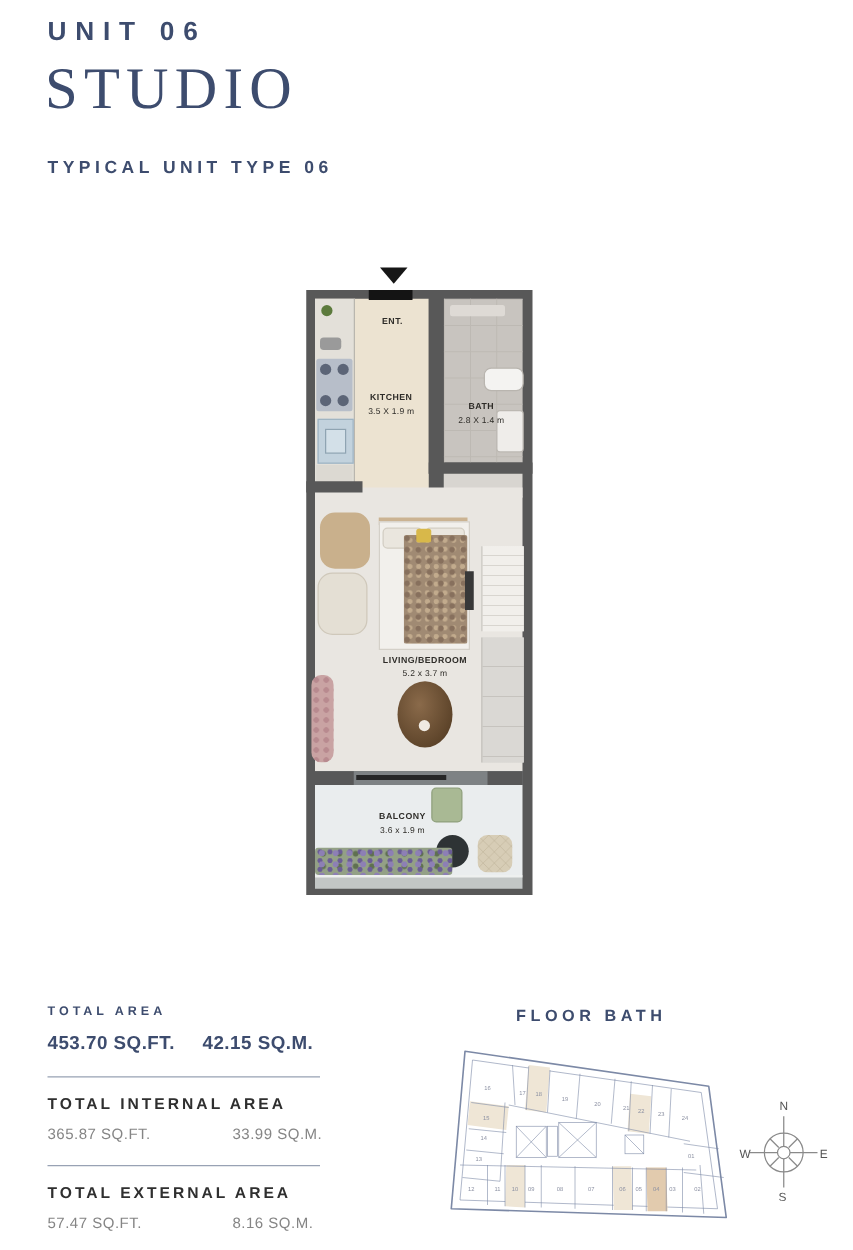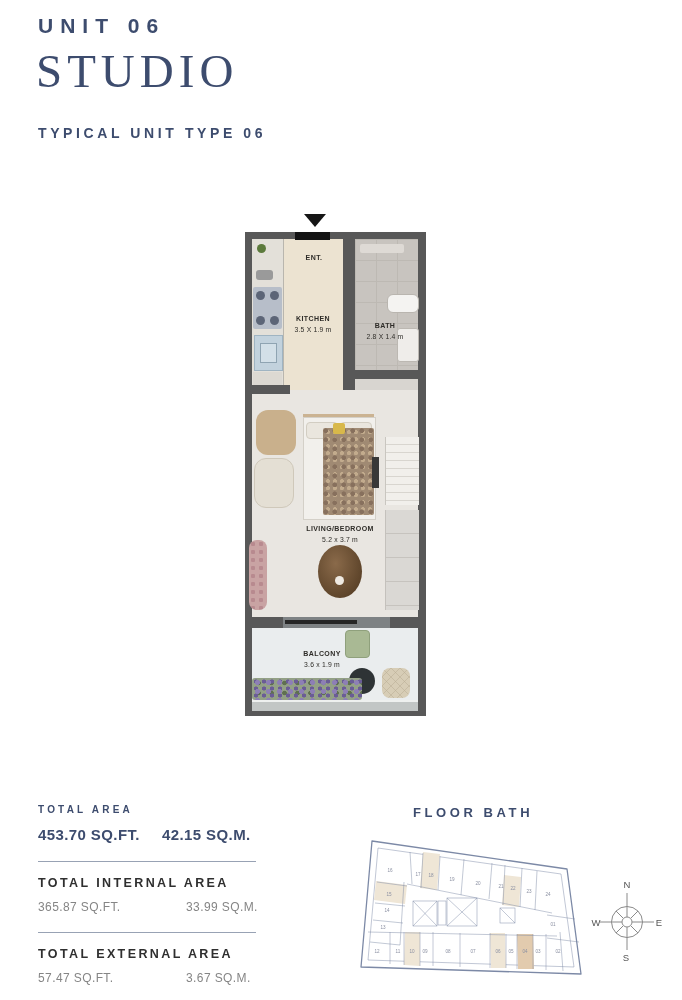--- a/index.html
+++ b/index.html
@@ -203,21 +203,21 @@
     <div class="divider"></div>
     <div class="sub-label">TOTAL INTERNAL AREA</div>
     <div class="sub-values">
       <span class="sqft">365.87 SQ.FT.</span>
       <span class="sqm">33.99 SQ.M.</span>
     </div>
     <div class="divider"></div>
     <div class="sub-label">TOTAL EXTERNAL AREA</div>
     <div class="sub-values">
       <span class="sqft">57.47 SQ.FT.</span>
-      <span class="sqm">3.67 SQ.M.</span>
+      <span class="sqm">8.16 SQ.M.</span>
     </div>
   </div>
 
   <div class="abs fp-title">FLOOR BATH</div>
 
   <svg class="abs fp-svg" width="240" height="170" viewBox="0 0 240 170">
     <polygon class="fp-outer" points="20,21 215,49 229,154 9,147"></polygon>
     <polygon class="fp-inner" points="26,28 209,54 222,147 16,140"></polygon>
     <g id="fp-hl">
         <polygon points="71,32 88,34 85,70 68,68" fill="#efe6d6"></polygon>

